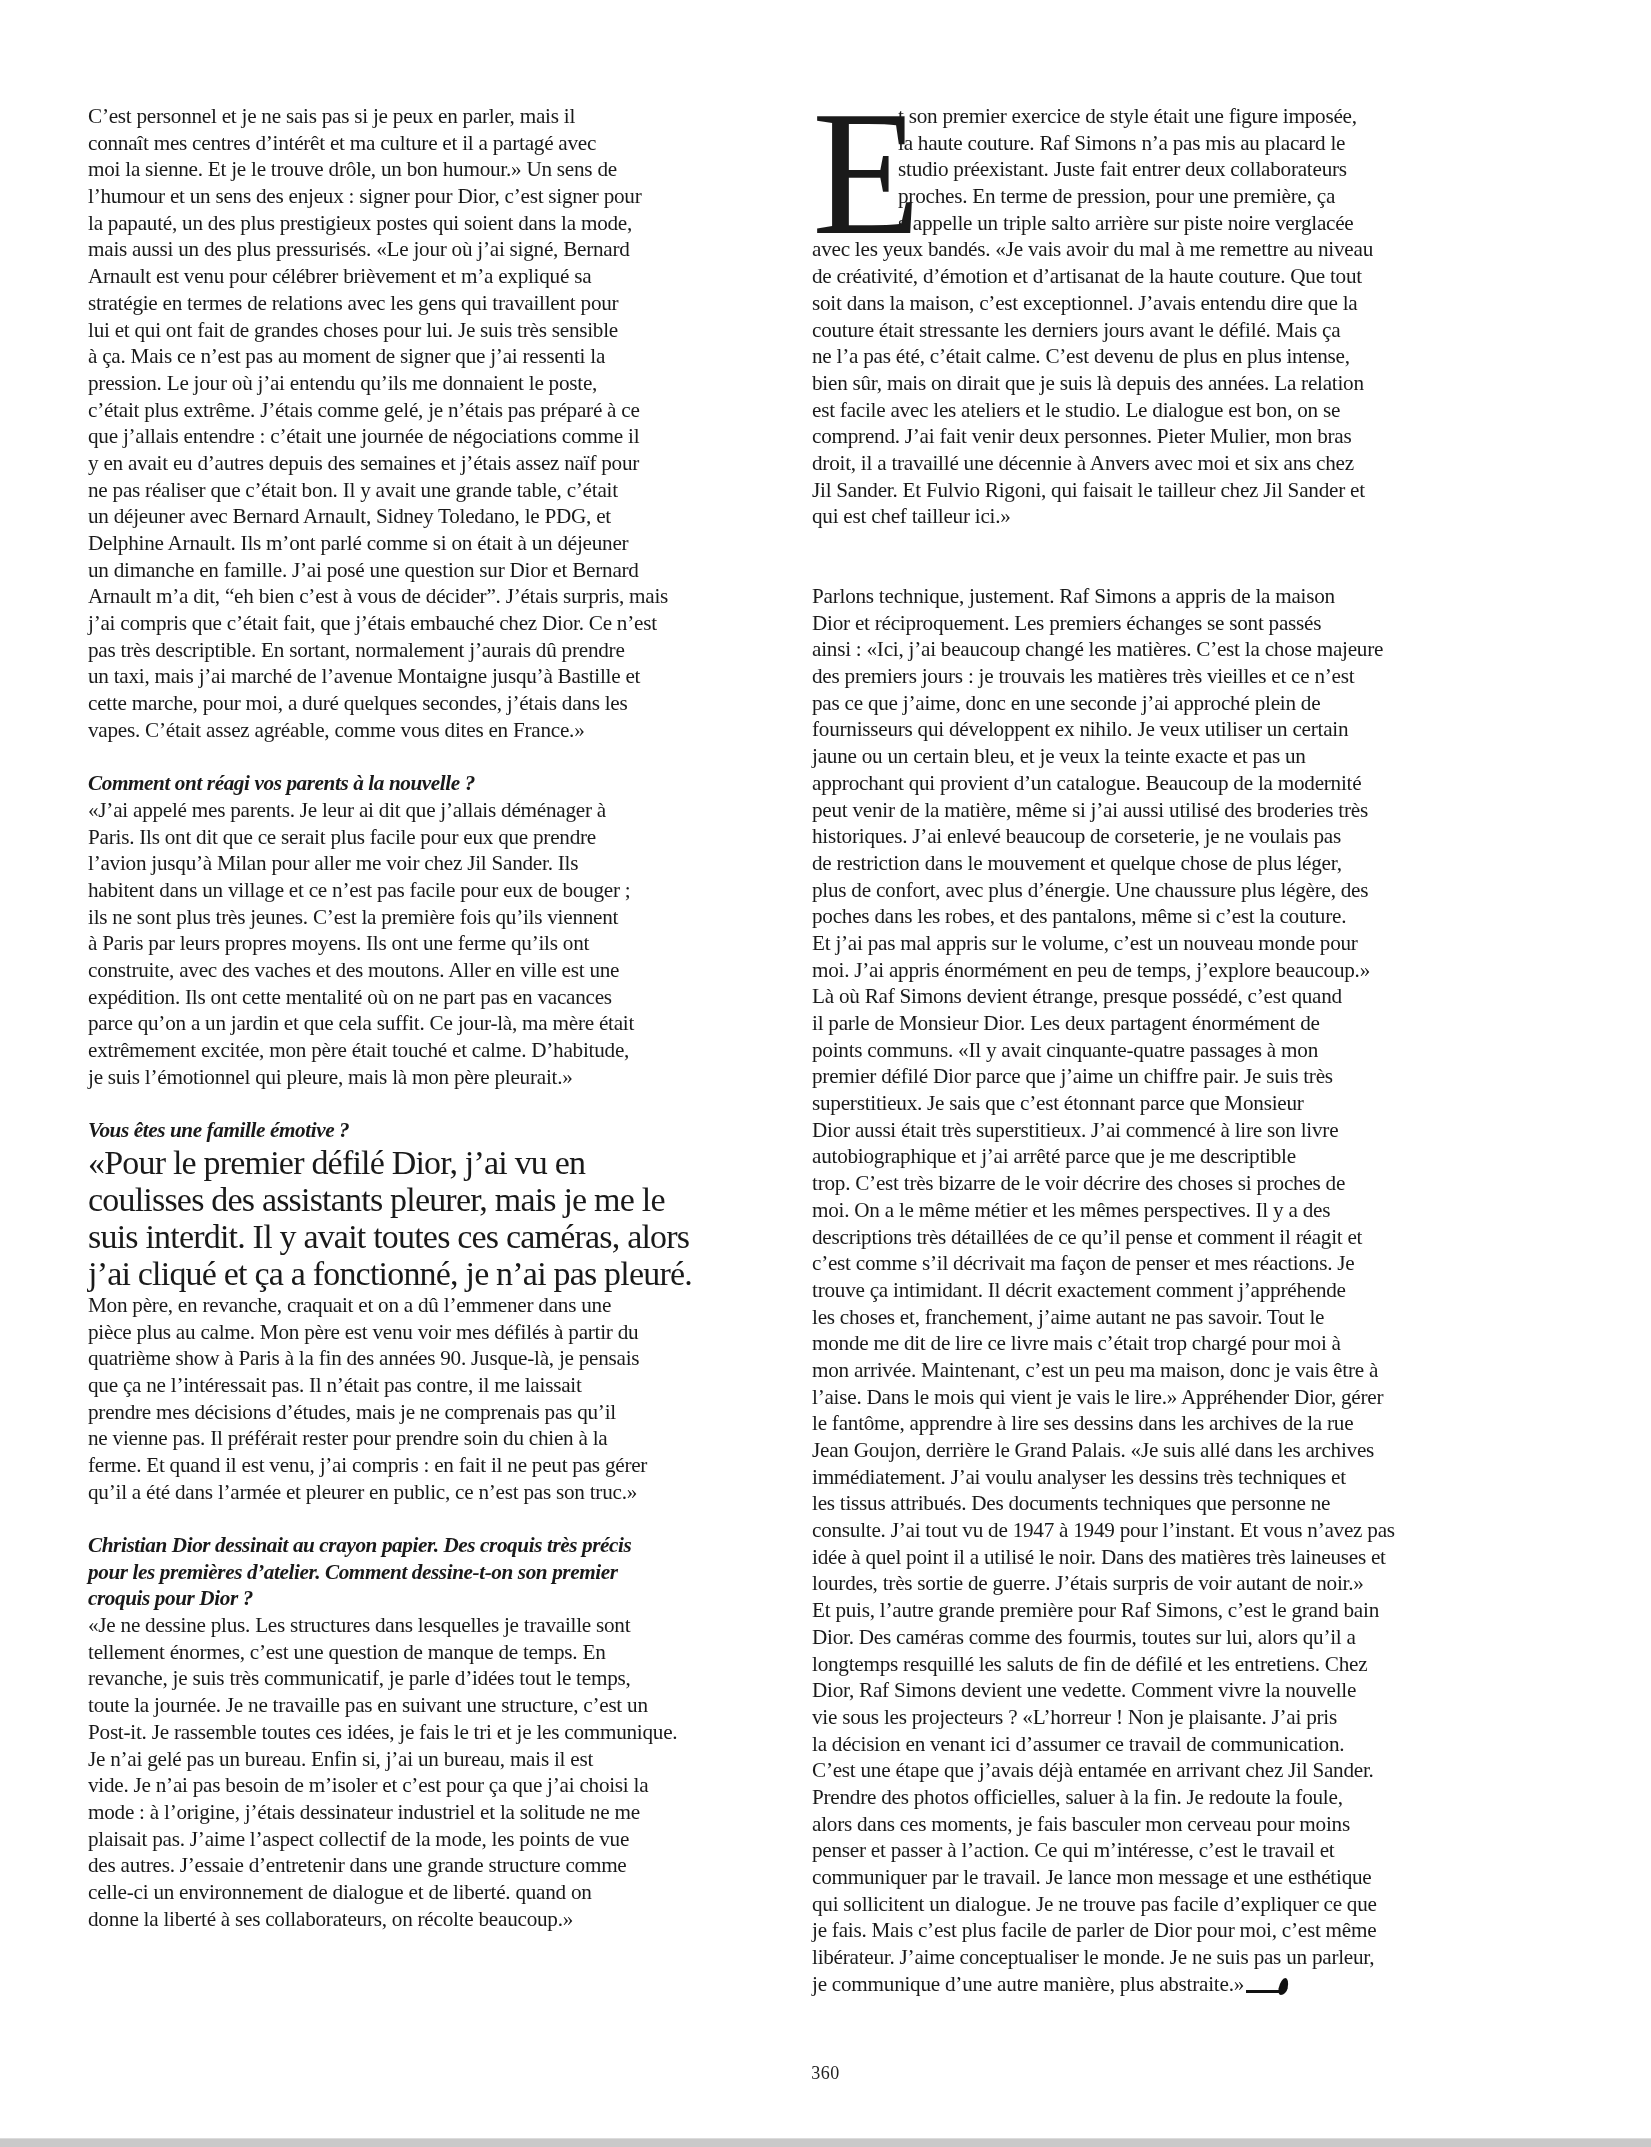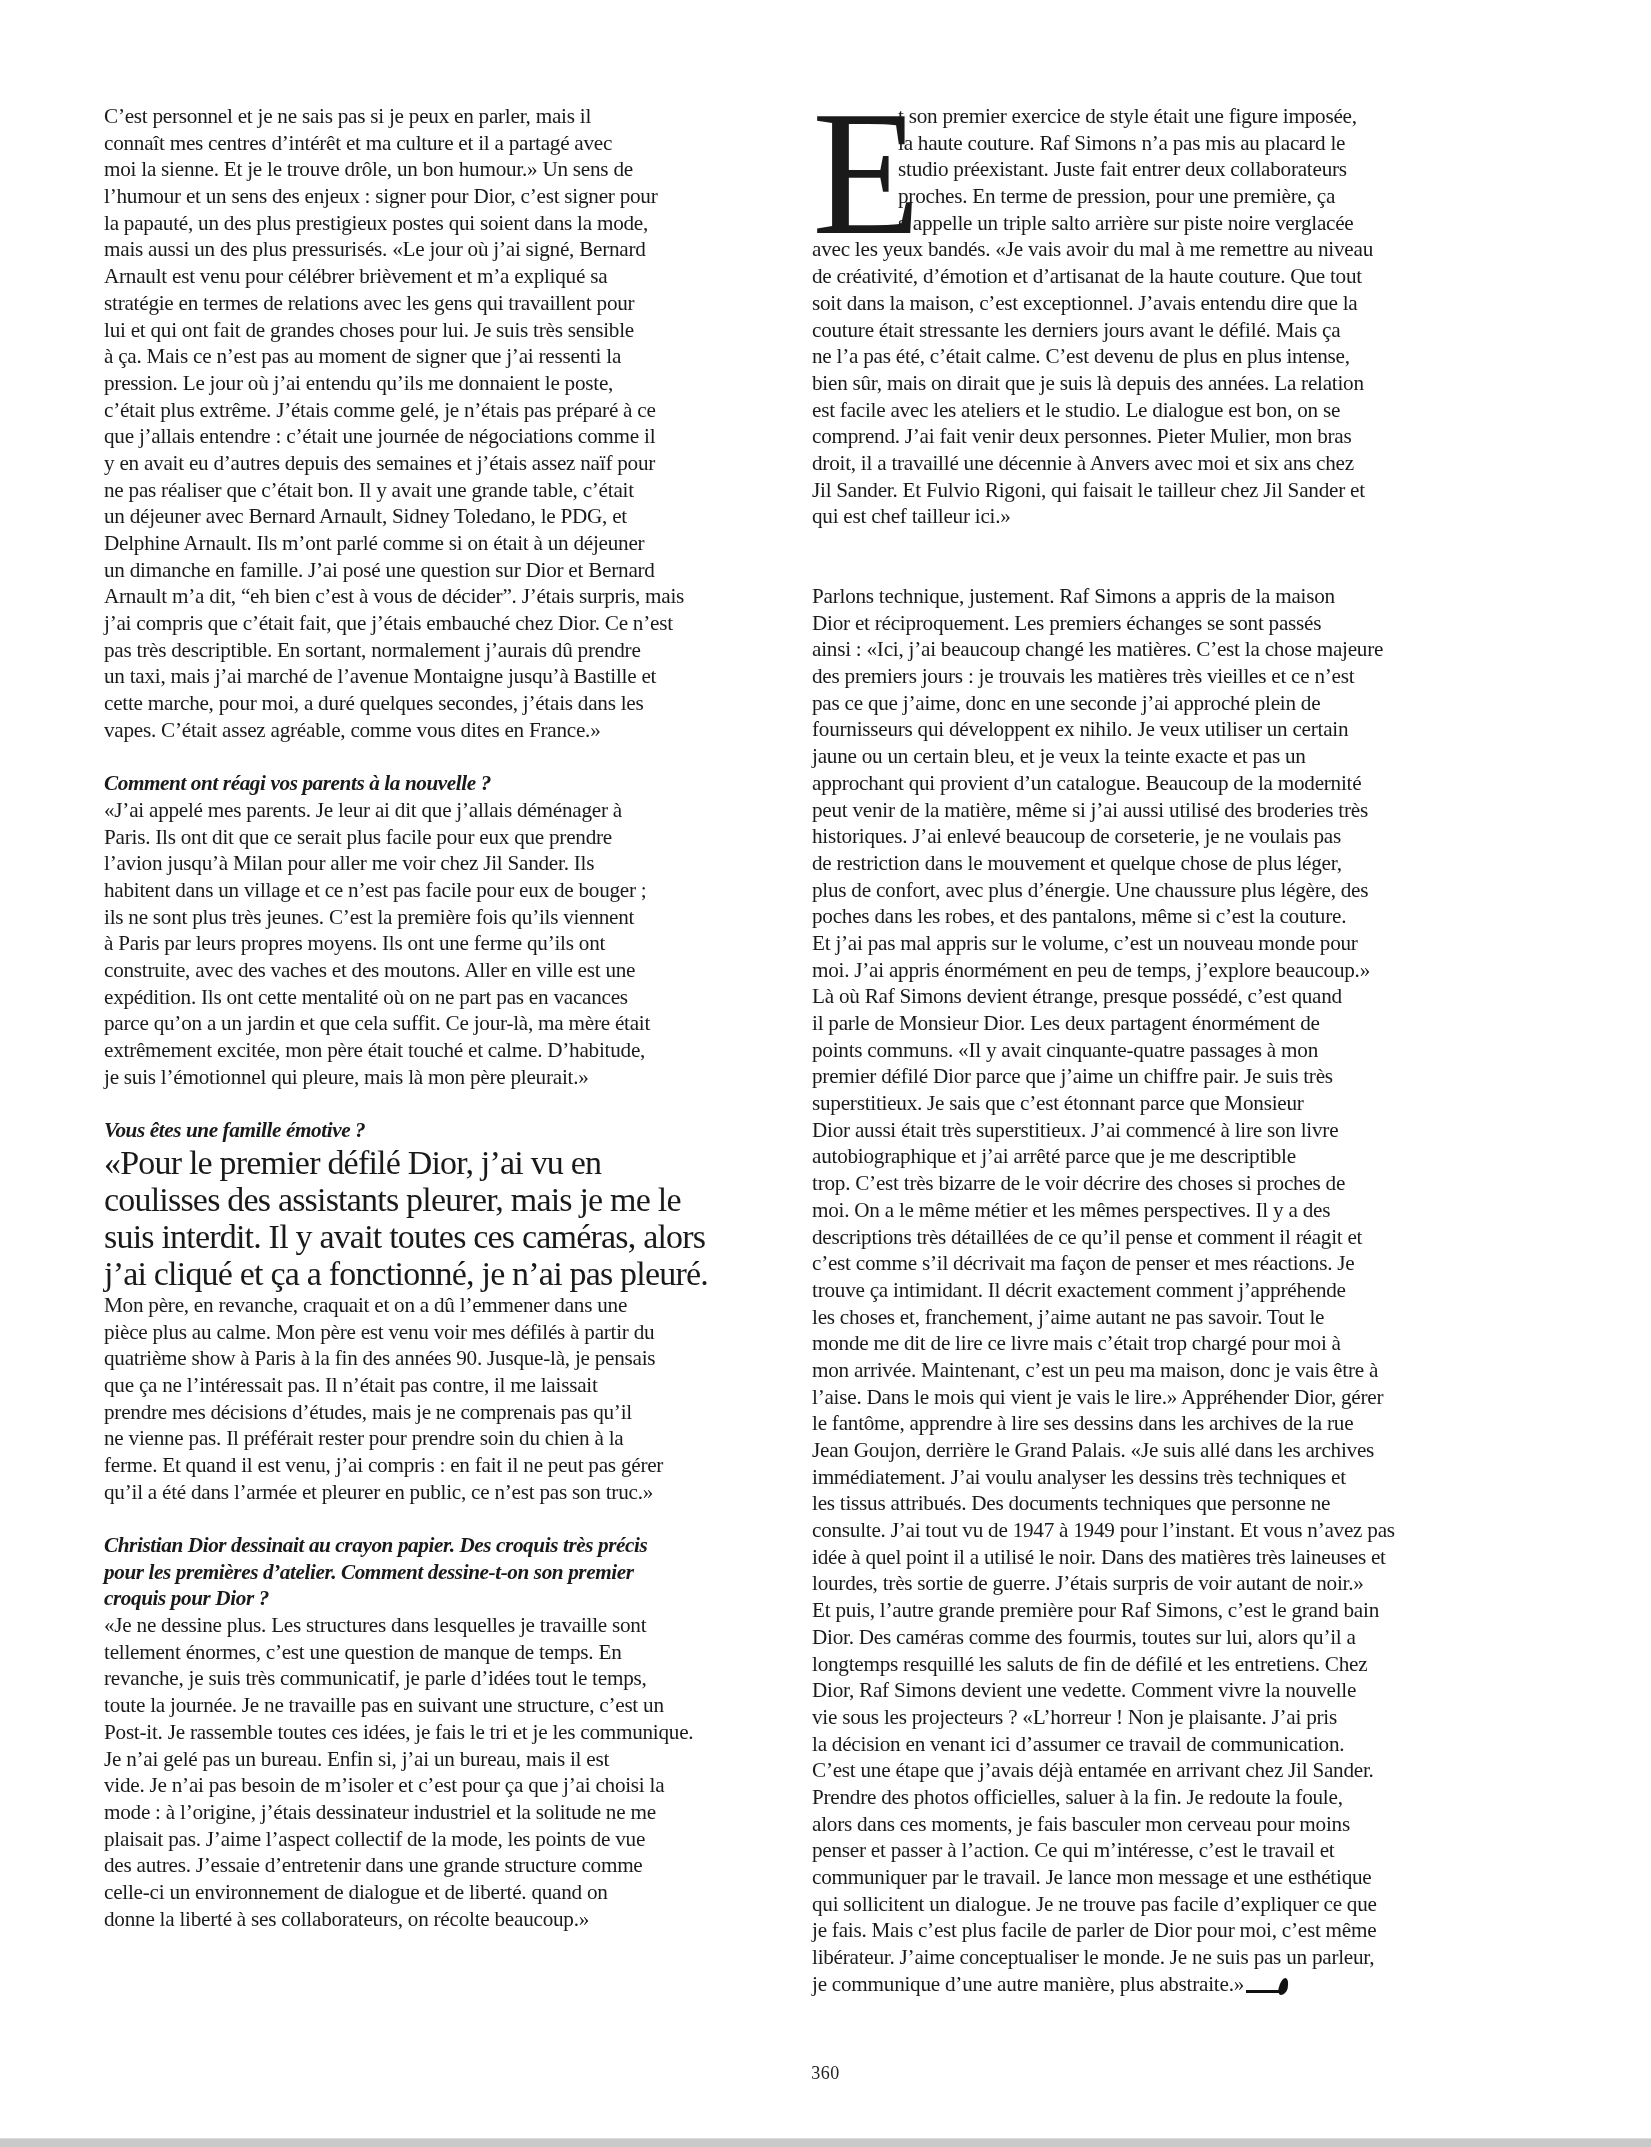--- a/index.html
+++ b/index.html
@@ -2,21 +2,21 @@
 <html><head>
 <meta charset="utf-8">
 <style>
   html, body { margin: 0; padding: 0; }
   body {
     width: 1651px; height: 2147px; position: relative; overflow: hidden;
     background: #ffffff; color: #1a1a1a;
     font-family: "Liberation Serif", "DejaVu Serif", serif;
   }
   .col { position: absolute; top: 103px; }
-  .col-left { left: 104px; width: 680px; }
+  .col-left { left: 88px; width: 680px; }
   .col-right { left: 812px; width: 690px; }
   .line {
     display: block; white-space: nowrap;
     font-size: 21.2px; line-height: 26.7px; height: 26.7px;
     letter-spacing: -0.25px;
   }
   .q .line { font-style: italic; font-weight: bold; letter-spacing: -0.4px; }
   .pull .line {
     font-size: 34px; line-height: 37px; height: 37px; letter-spacing: -0.8px;
   }

